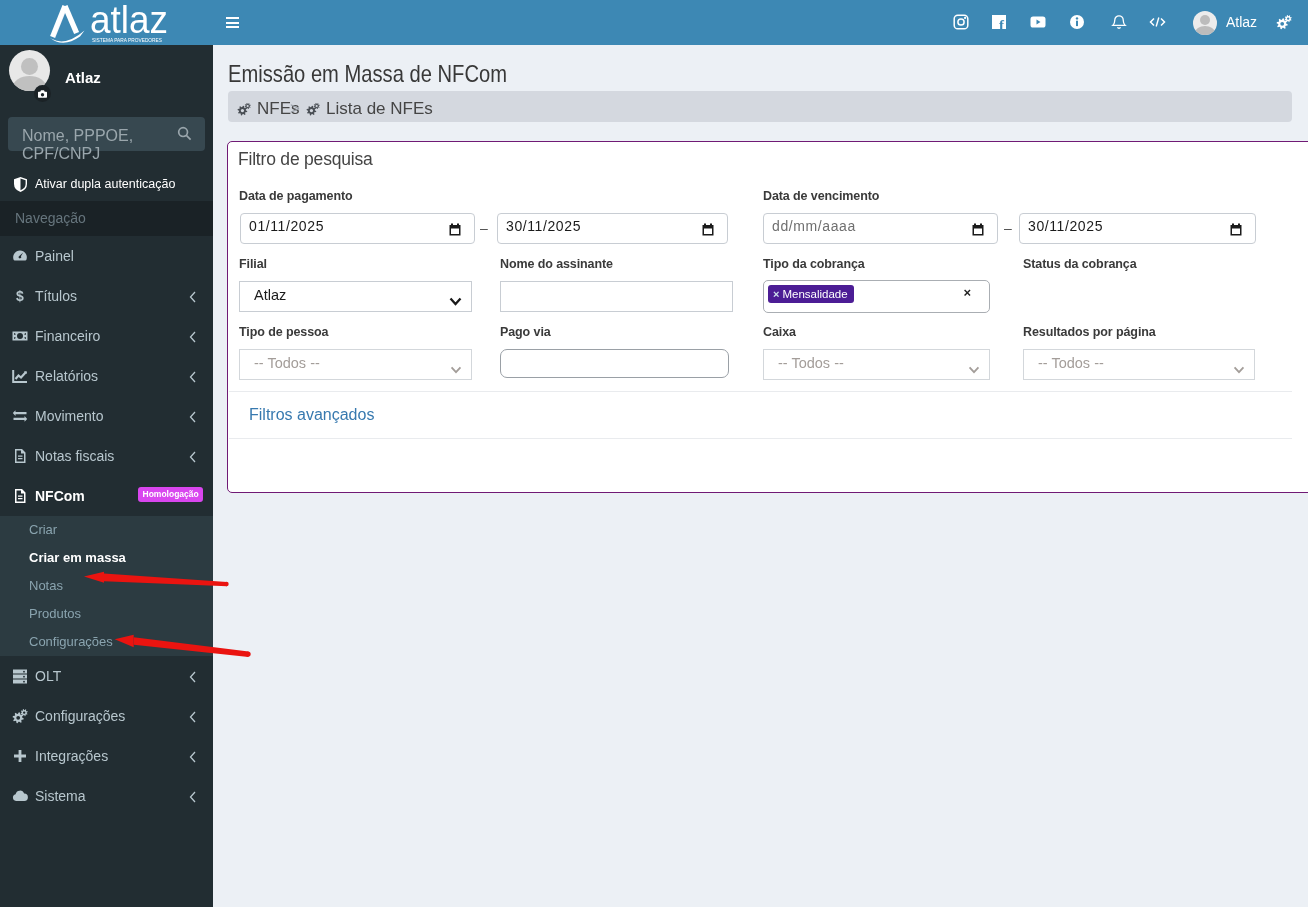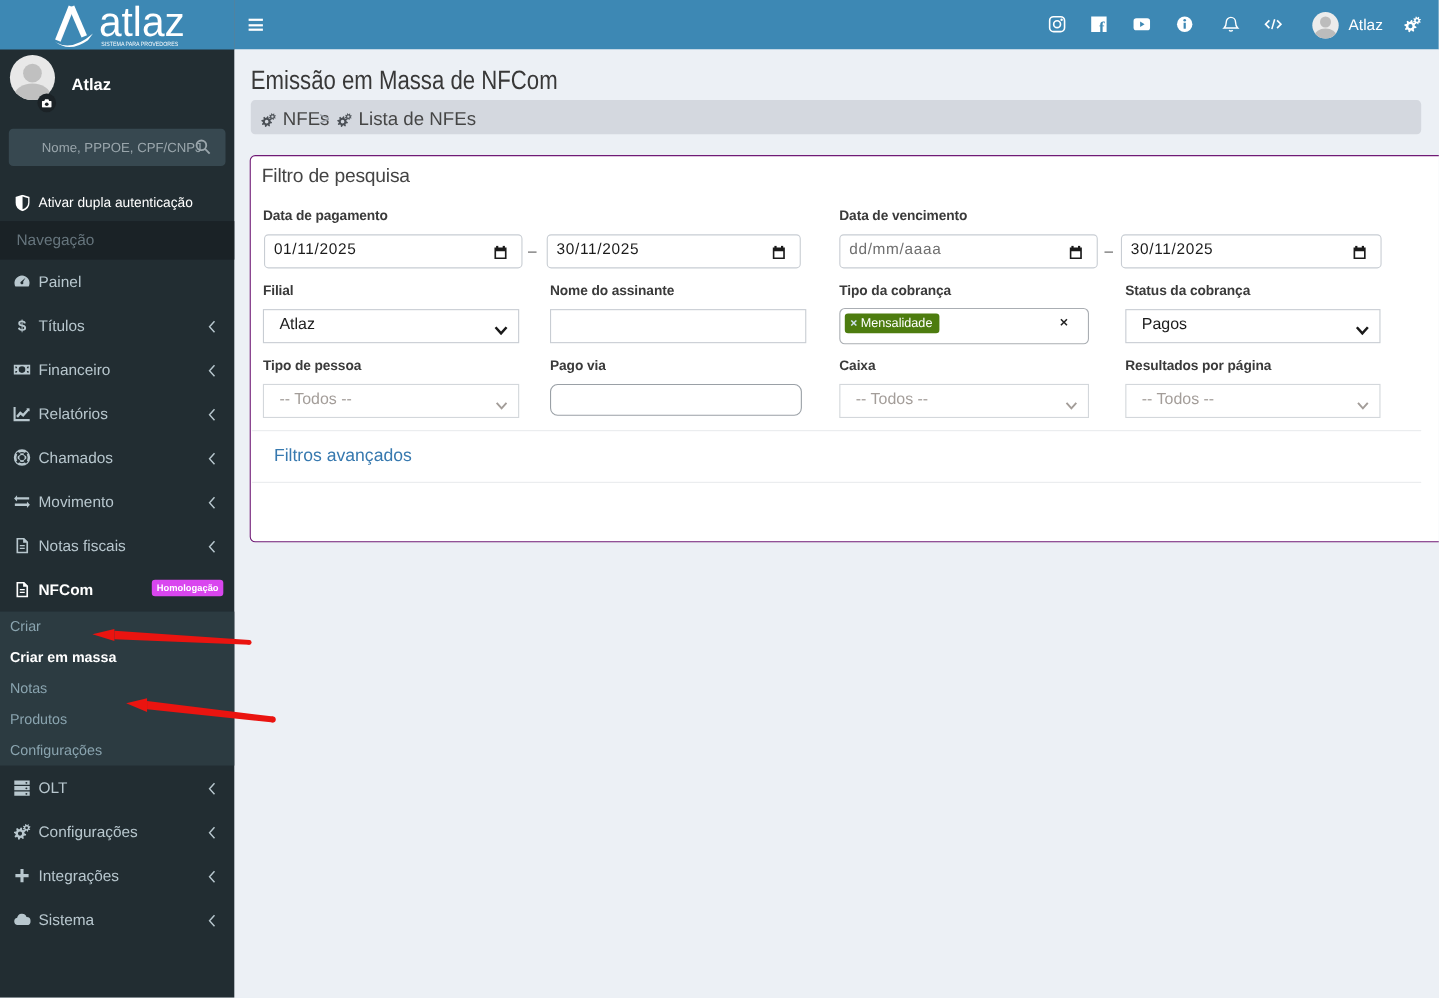--- a/index.html
+++ b/index.html
@@ -8,36 +8,36 @@
 
 .sidebar { position:absolute; left:0; top:0; width:213px; height:907px; background:#222d32; z-index:5; }
 .logo { height:45px; background:#3d88b4; }
 .userpanel { position:relative; height:70px; }
 .avatar { position:absolute; left:9px; top:5px; width:41px; height:41px; border-radius:50%; background:#e8e8e8; overflow:hidden; }
 .avatar .head { position:absolute; left:12px; top:8px; width:17px; height:17px; border-radius:50%; background:#c0c0c0; }
 .avatar .bust { position:absolute; left:4px; top:26px; width:33px; height:22px; border-radius:50%; background:#c0c0c0; }
 .camwrap { position:absolute; left:34px; top:40px; width:17px; height:17px; border-radius:50%; background:#1b2226; display:flex; align-items:center; justify-content:center; }
 .uname { position:absolute; left:65px; top:24px; color:#fff; font-weight:bold; font-size:15px; }
 .sform { position:absolute; left:8px; top:117px; width:197px; height:34px; background:#374850; border-radius:4px; }
-.sform .ph { position:absolute; left:14px; top:10px; font-size:12px; color:#9aa6ac;margin-left:16px; }
+.sform .ph { position:absolute; left:14px; top:10px; font-size:16px; color:#9aa6ac; }
 .sform svg { position:absolute; right:13px; top:9px; }
 .tfa { position:absolute; top:166px; left:0; width:213px; height:40px; }
 .tfa span { position:absolute; left:35px; top:11px; color:#fff; font-size:12.5px; }
 .tfa svg { position:absolute; left:14px; top:11px; }
 .navhdr { position:absolute; top:201px; left:0; width:213px; height:35px; background:#1a2226; color:#66757d; font-size:14px; line-height:35px; padding-left:15px; }
 .menu { position:absolute; top:236px; left:0; width:213px; }
 .mi { position:relative; height:40px; color:#b8c7ce; font-size:14px; }
 .mi .ic { position:absolute; left:12px; top:12px; width:16px; height:16px; }
 .mi .lb { position:absolute; left:35px; top:12px; }
 .mi .ar { position:absolute; right:17px; top:14px; }
 .mi.act { color:#fff; }
 .mi.act .lb { font-weight:bold; }
 .badge-h { position:absolute; left:138px; top:11px; background:#d946ef; color:#fff; font-size:8.5px; font-weight:bold; padding:2px 4.5px 3px; border-radius:3px; }
 .smenu { background:#2c3b41; padding:0; }
-.smi { height:28px; line-height:28px; padding-left:9px; color:#8aa4af; font-size:13px; }
+.smi { height:28px; line-height:28px; padding-left:29px; color:#8aa4af; font-size:13px; }
 .smi.act { color:#fff; font-weight:bold; }
 
 .navbar { position:absolute; left:213px; top:0; width:1095px; height:45px; background:#3d88b4; }
 .burger { position:absolute; left:13px; top:17px; width:13px; height:11px; }
 .burger div { height:2px; background:#fff; margin-bottom:2.5px; }
 .nicons { position:absolute; left:0; top:0; width:1095px; height:45px; }
 .nico { position:absolute; top:14px; }
 .navatar { position:absolute; left:980px; top:11px; width:24px; height:24px; border-radius:50%; background:#ececec; overflow:hidden; }
 .navatar .head { position:absolute; left:7px; top:4px; width:10px; height:10px; border-radius:50%; background:#bcbcbc; }
 .navatar .bust { position:absolute; left:2px; top:15px; width:20px; height:13px; border-radius:50%; background:#bcbcbc; }
@@ -50,21 +50,21 @@
 .card { position:absolute; left:14px; top:96px; width:1240px; height:352px; background:#fff; border:1px solid #701a75; border-radius:5px; }
 .card-title { position:absolute; left:10px; top:7px; font-size:17.5px; color:#444; letter-spacing:-0.2px; }
 .flabel { position:absolute; font-size:12.5px; font-weight:bold; color:#3a3a3a; letter-spacing:-0.1px; }
 .finput { position:absolute; height:31px; background:#fff; border:1px solid #c8cdd3; font-size:14.5px; color:#1b1b1b; }
 .dateval { position:absolute; left:8px; top:3.5px; letter-spacing:0.6px; font-size:14px; }
 .calic { position:absolute; right:13px; top:9px; }
 .dash { position:absolute; font-size:14px; color:#555; }
 .selarrow { position:absolute; right:9px; top:11px; }
 .seltext { position:absolute; left:14px; top:5px; }
 .mselect { position:absolute; border:1px solid #aaaeb3; border-radius:5px; background:#fff; }
-.tag { position:absolute; left:4px; top:4px; background:#4d7c0f; color:#fff; font-size:11.5px; border-radius:3px; padding:2.5px 6px 3px 5px; }
+.tag { position:absolute; left:4px; top:4px; background:#4c1d95; color:#fff; font-size:11.5px; border-radius:3px; padding:2.5px 6px 3px 5px; }
 .tag .x { color:#cfe3ee; font-weight:bold; margin-right:3px; font-size:11px; }
 .clearx { position:absolute; right:18px; top:4px; color:#222; font-weight:bold; font-size:13px; }
 .mut { color:#a39d99; }
 .hr { position:absolute; left:1px; width:1063px; height:0; border-top:1px solid #e9ebee; }
 .favanc { position:absolute; left:21px; top:264px; font-size:16px; color:#3779af; }
 .btn { position:absolute; right:9px; top:313px; width:91px; height:31px; background:#3c8dbc; border:1px solid #367fa9; border-radius:4px; color:#fff; font-size:14px; text-align:left; line-height:29px; }
 .arrowsvg { position:absolute; left:0; top:0; z-index:50; pointer-events:none; }
 </style>
 </head>
 <body>
@@ -148,38 +148,20 @@
               <path d="M14.8 3.2 L14.8 6 L11.8 3.4 Z" fill="#b8c7ce" stroke="none"></path>
             </g>
           </svg></span>
         <span class="lb">Relatórios</span>
         <span class="ar"><svg width="7" height="12" viewBox="0 0 7 12">
             <path d="M6 1 L1.5 6 L6 11" stroke="#b8c7ce" stroke-width="1.3" fill="none"></path>
           </svg></span>
       </div>
 <div class="mi">
         <span class="ic"><svg width="16" height="16" viewBox="0 0 16 16">
-            <g stroke="#b8c7ce" fill="none">
-              <circle cx="8" cy="8" r="6.3" stroke-width="2.4"></circle>
-              <circle cx="8" cy="8" r="3.2" stroke-width="1.6"></circle>
-              <g stroke-width="2.4" stroke="#222d32">
-                <line x1="3.5" y1="3.5" x2="5.8" y2="5.8"></line>
-                <line x1="12.5" y1="3.5" x2="10.2" y2="5.8"></line>
-                <line x1="3.5" y1="12.5" x2="5.8" y2="10.2"></line>
-                <line x1="12.5" y1="12.5" x2="10.2" y2="10.2"></line>
-              </g>
-            </g>
-          </svg></span>
-        <span class="lb">Chamados</span>
-        <span class="ar"><svg width="7" height="12" viewBox="0 0 7 12">
-            <path d="M6 1 L1.5 6 L6 11" stroke="#b8c7ce" stroke-width="1.3" fill="none"></path>
-          </svg></span>
-      </div>
-<div class="mi">
-        <span class="ic"><svg width="16" height="16" viewBox="0 0 16 16">
             <g fill="#b8c7ce">
               <path d="M3.5 2.2 L3.5 8 L0.8 5.1 Z M3.2 4 L14.5 4 L14.5 6.2 L3.2 6.2 Z"></path>
               <path d="M12.5 8 L12.5 13.8 L15.2 10.9 Z M12.8 9.8 L1.5 9.8 L1.5 12 L12.8 12 Z"></path>
             </g>
           </svg></span>
         <span class="lb">Movimento</span>
         <span class="ar"><svg width="7" height="12" viewBox="0 0 7 12">
             <path d="M6 1 L1.5 6 L6 11" stroke="#b8c7ce" stroke-width="1.3" fill="none"></path>
           </svg></span>
       </div>
@@ -378,26 +360,20 @@
         <span class="seltext">Atlaz</span>
         <span class="selarrow"><svg width="13" height="9" viewBox="0 0 13 9">
             <path d="M1.5 1.5 L6.5 7 L11.5 1.5" stroke="#1a1a1a" stroke-width="2.3" fill="none"></path>
           </svg></span>
       </div>
 <div class="finput" style="left:272px;top:139px;width:233px"></div>
 <div class="mselect" style="left:535px;top:138px;width:227px;height:33px">
         <span class="tag"><span class="x">×</span>Mensalidade</span>
         <span class="clearx">×</span>
       </div>
-<div class="finput" style="left:795px;top:139px;width:232px">
-        <span class="seltext">Pagos</span>
-        <span class="selarrow"><svg width="13" height="9" viewBox="0 0 13 9">
-            <path d="M1.5 1.5 L6.5 7 L11.5 1.5" stroke="#1a1a1a" stroke-width="2.3" fill="none"></path>
-          </svg></span>
-      </div>
 <div class="flabel" style="left:11px;top:183px">Tipo de pessoa</div>
 <div class="flabel" style="left:272px;top:183px">Pago via</div>
 <div class="flabel" style="left:535px;top:183px">Caixa</div>
 <div class="flabel" style="left:795px;top:183px">Resultados por página</div>
 <div class="finput" style="left:11px;top:207px;width:233px;border-color:#d3d7db">
         <span class="seltext mut">-- Todos --</span>
         <span class="selarrow"><svg width="12" height="8" viewBox="0 0 13 9">
             <path d="M1.5 1.5 L6.5 7 L11.5 1.5" stroke="#a39d99" stroke-width="2.0" fill="none"></path>
           </svg></span>
       </div>

